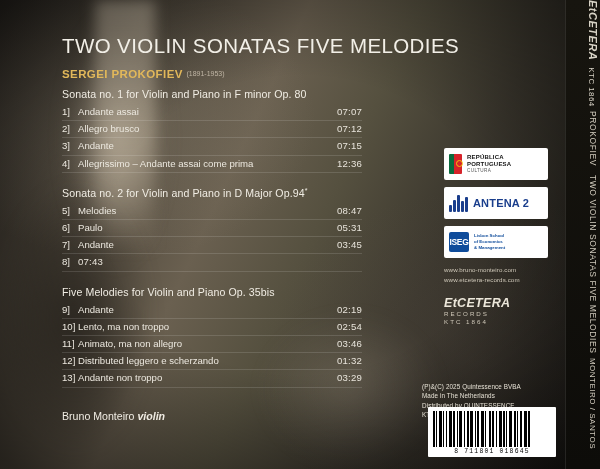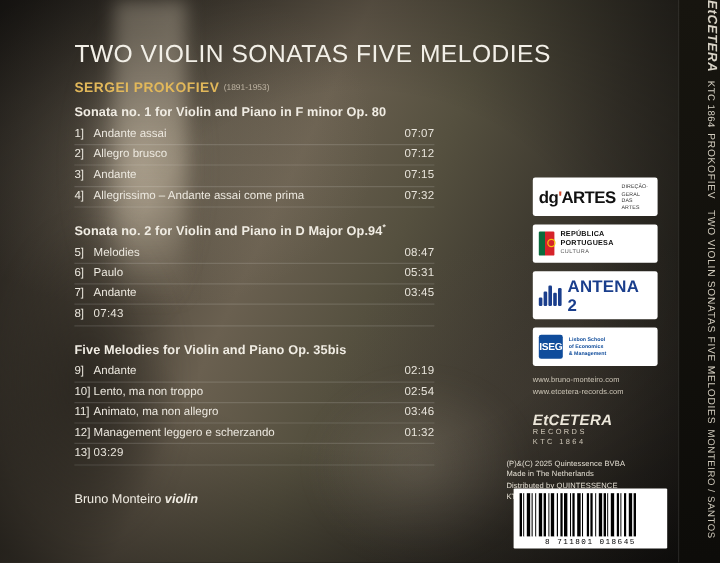--- a/index.html
+++ b/index.html
@@ -66,21 +66,21 @@
   .content{position:absolute;left:62px;top:34px;width:300px;}
   .title{
     color:#f2efe7;font-size:20.5px;letter-spacing:.4px;font-weight:normal;
     margin:0 0 10px 0;white-space:nowrap;
   }
   .composer{
     color:#e2b85a;font-size:11.5px;font-weight:bold;letter-spacing:.4px;margin:0 0 8px 0;
   }
   .composer .dates{color:#bfb5a4;font-size:7px;font-weight:normal;letter-spacing:0;vertical-align:2px;}
   .work{
-    color:#f0ece3;font-size:10.6px;font-weight:bold;margin:0 0 4px 0;letter-spacing:.1px;
+    color:#f0ece3;font-size:10.6px;font-weight:normal;margin:0 0 4px 0;letter-spacing:.1px;
   }
   .work .sup{font-size:7px;vertical-align:4px;}
   .tracks{margin:0 0 0 0;padding:0;list-style:none;}
   .trk{
     display:flex;align-items:baseline;
     color:#ece8df;font-size:9.6px;line-height:16.2px;
     border-bottom:1px solid rgba(255,255,255,0.13);
     padding:0 0 0 0;
   }
   .trk .num{width:16px;color:#ece8df;flex:none;}
@@ -99,21 +99,21 @@
   }
   .lg-dg{color:#111;font-size:14px;font-weight:bold;letter-spacing:-.5px;line-height:1;}
   .lg-dg .ap{color:#d24b2f;}
   .lg-sub{font-size:4.4px;color:#333;line-height:1.25;letter-spacing:.1px;}
   .rp-flag{width:13px;height:20px;flex:none;background:linear-gradient(90deg,#0a6b3d 0 38%, #d6232a 38% 100%);border-radius:1px;position:relative;}
   .rp-flag:after{content:"";position:absolute;left:7px;top:6px;width:7px;height:7px;border:1px solid #f4c40a;border-radius:50%;box-sizing:border-box;}
   .rp-txt{font-size:6px;color:#111;font-weight:bold;line-height:1.2;letter-spacing:.2px;}
   .rp-txt small{display:block;font-weight:normal;font-size:4.6px;color:#555;letter-spacing:.4px;}
   .ant-bars{display:flex;align-items:flex-end;gap:1.5px;height:17px;flex:none;}
   .ant-bars i{display:block;width:2.6px;background:#1a3e8c;border-radius:1px;}
-  .ant-txt{font-size:14px;color:#1a3e8c;font-weight:bold;letter-spacing:.2px;}
+  .ant-txt{font-size:11px;color:#1a3e8c;font-weight:bold;letter-spacing:.2px;}
   .iseg-mark{width:20px;height:20px;flex:none;background:#0f4c9b;border-radius:2px;color:#fff;font-size:8.5px;font-weight:bold;display:flex;align-items:center;justify-content:center;letter-spacing:-.3px;}
   .iseg-txt{font-size:4.4px;color:#0f4c9b;line-height:1.3;font-weight:bold;}
 
   .weblinks{margin-top:4px;color:#cfc8b9;font-size:6.2px;line-height:10px;letter-spacing:.1px;}
   .etc-mark{margin-top:12px;color:#ece7da;font-size:12.5px;font-weight:bold;letter-spacing:.3px;line-height:1.05;}
   .etc-mark .et{font-style:italic;}
   .etc-mark small{display:block;font-size:6.2px;font-weight:normal;letter-spacing:2px;color:#cdc6b7;margin-top:1px;}
 
   .credits{position:absolute;right:52px;top:382px;width:126px;color:#e6e1d5;font-size:6.3px;line-height:9.4px;letter-spacing:.1px;}
   .credits .sabam{display:inline-block;background:#2a2a2a;border:1px solid #8d8676;color:#e8e3d6;font-size:5px;padding:0 2px;border-radius:1px;}
@@ -156,21 +156,21 @@
         <span class="dur">07:12</span>
       </li>
       <li class="trk">
         <span class="num">3]</span>
         <span class="nm">Andante</span>
         <span class="dur">07:15</span>
       </li>
       <li class="trk">
         <span class="num">4]</span>
         <span class="nm">Allegrissimo – Andante assai come prima</span>
-        <span class="dur">07:32</span>
+        <span class="dur">12:36</span>
       </li>
     </ul>
 
     <div class="gap"></div>
 
     <div class="work">
       <span>Sonata no. 2 for Violin and Piano in D Major Op.94</span><span class="sup">*</span>
     </div>
     <ul class="tracks">
       <li class="trk">
@@ -210,42 +210,39 @@
         <span class="nm">Lento, ma non troppo</span>
         <span class="dur">02:54</span>
       </li>
       <li class="trk">
         <span class="num">11]</span>
         <span class="nm">Animato, ma non allegro</span>
         <span class="dur">03:46</span>
       </li>
       <li class="trk">
         <span class="num">12]</span>
-        <span class="nm">Management leggero e scherzando</span>
+        <span class="nm">Distributed leggero e scherzando</span>
         <span class="dur">01:32</span>
       </li>
       <li class="trk">
         <span class="num">13]</span>
+        <span class="nm">Andante non troppo</span>
         <span class="dur">03:29</span>
       </li>
     </ul>
 
     <div class="performers">
       <div>
         <span>Bruno Monteiro</span>
         <span class="inst">violin</span>
       </div>
     </div>
   </div>
 
   <div class="logos">
-    <div class="logo-box">
-      <div class="lg-dg">dg<span class="ap">'</span>ARTES</div>
-      <div class="lg-sub">DIREÇÃO-GERAL<br>DAS ARTES</div>
-    </div>
     <div class="logo-box">
       <div class="rp-flag"></div>
       <div class="rp-txt">REPÚBLICA<br>PORTUGUESA<small>CULTURA</small></div>
     </div>
     <div class="logo-box">
       <div class="ant-bars">
         <i style="height:40%"></i>
           <i style="height:70%"></i>
           <i style="height:100%"></i>
           <i style="height:60%"></i>

